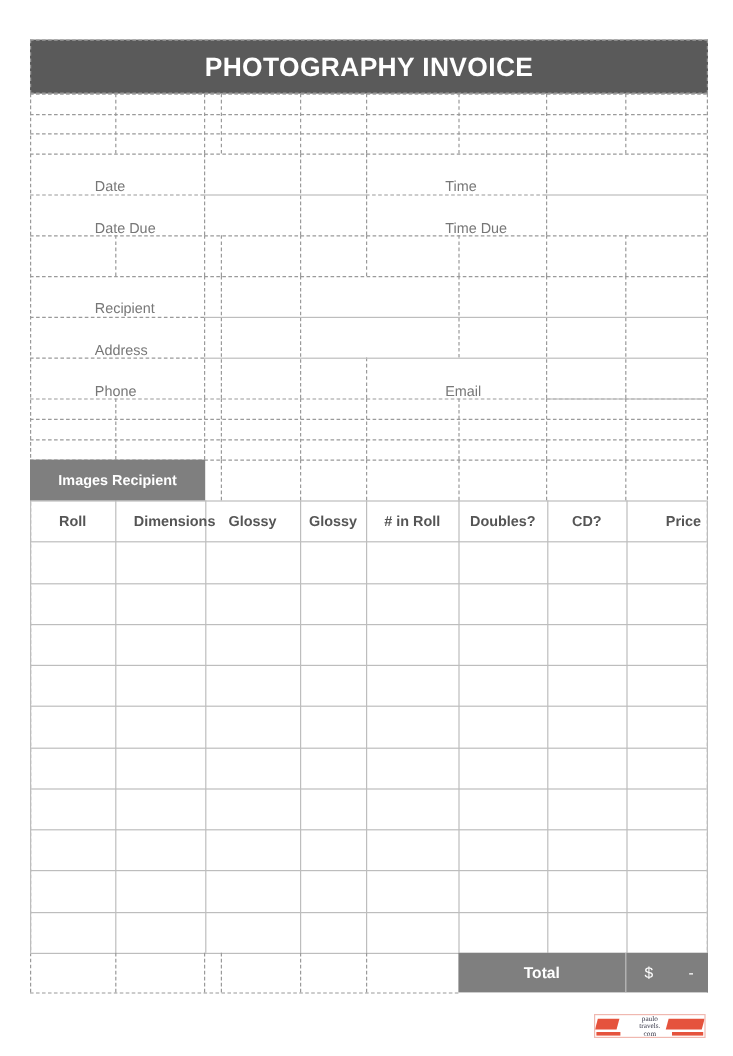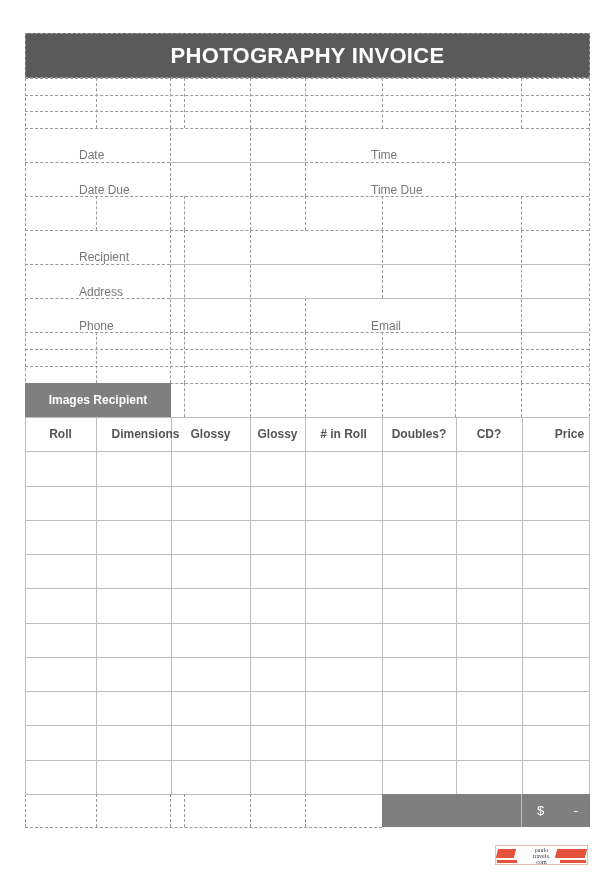--- a/index.html
+++ b/index.html
@@ -229,20 +229,21 @@
     <div class="cell" style="left: 96px; top: 760px; width: 75px; height: 34px;"></div>
     <div class="cell" style="left: 171px; top: 760px; width: 79px; height: 34px;"></div>
     <div class="cell" style="left: 250px; top: 760px; width: 55px; height: 34px;"></div>
     <div class="cell" style="left: 305px; top: 760px; width: 77px; height: 34px;"></div>
     <div class="cell" style="left: 382px; top: 760px; width: 74px; height: 34px;"></div>
     <div class="cell" style="left: 456px; top: 760px; width: 66px; height: 34px;"></div>
     <div class="cell" style="left: 522px; top: 760px; width: 67px; height: 34px;"></div>
   </div>
 
 <div class="abs total-bar">
+  <div class="total-lbl">Total</div>
   <div class="total-div"></div>
   <div class="total-cur">$</div>
   <div class="total-val">-</div>
 </div>
 
 <div class="abs logo">
   <div class="stripe" style="left:1px;top:3px;width:18px;height:9px;transform:skewX(-15deg);"></div>
   <div class="stripe" style="left:1px;top:14px;width:20px;height:3px;"></div>
   <div class="stripe" style="right:1px;top:3px;width:30px;height:9px;transform:skewX(-15deg);"></div>
   <div class="stripe" style="right:1px;top:14px;width:26px;height:3px;"></div>

